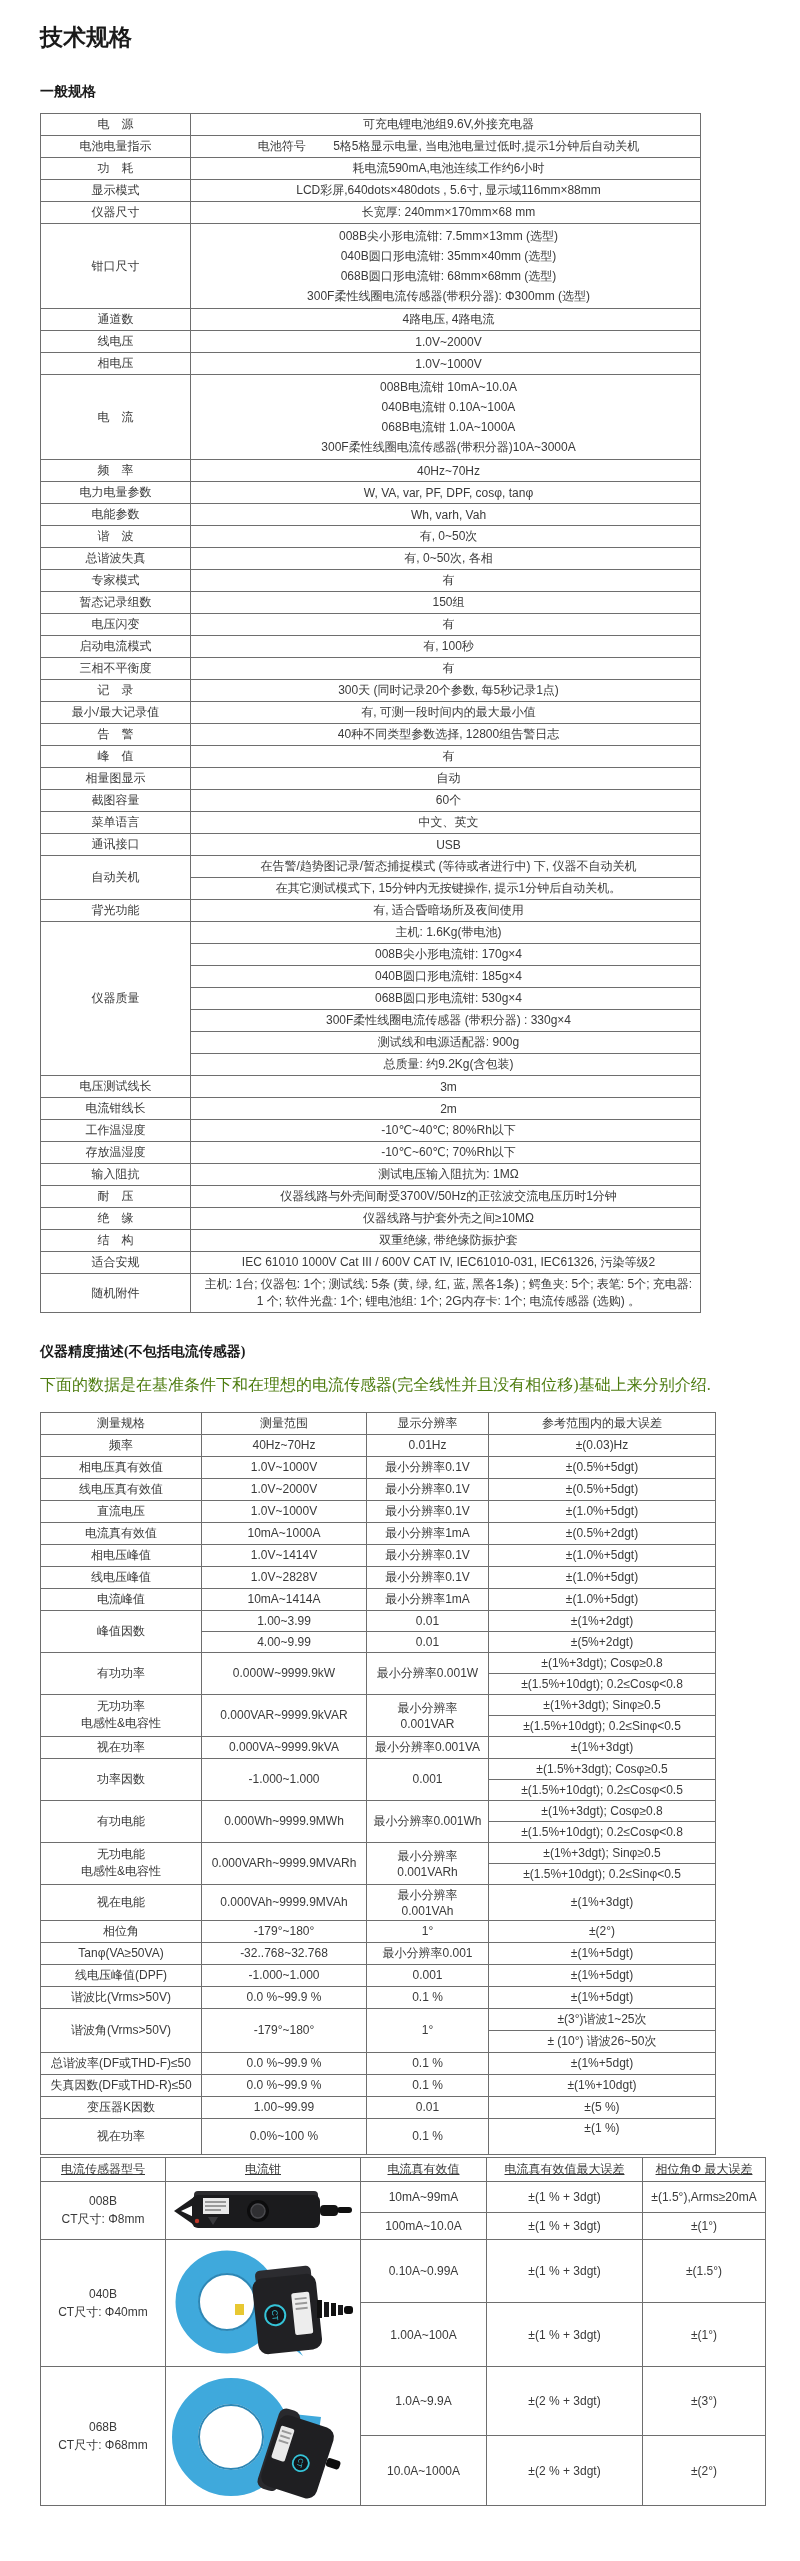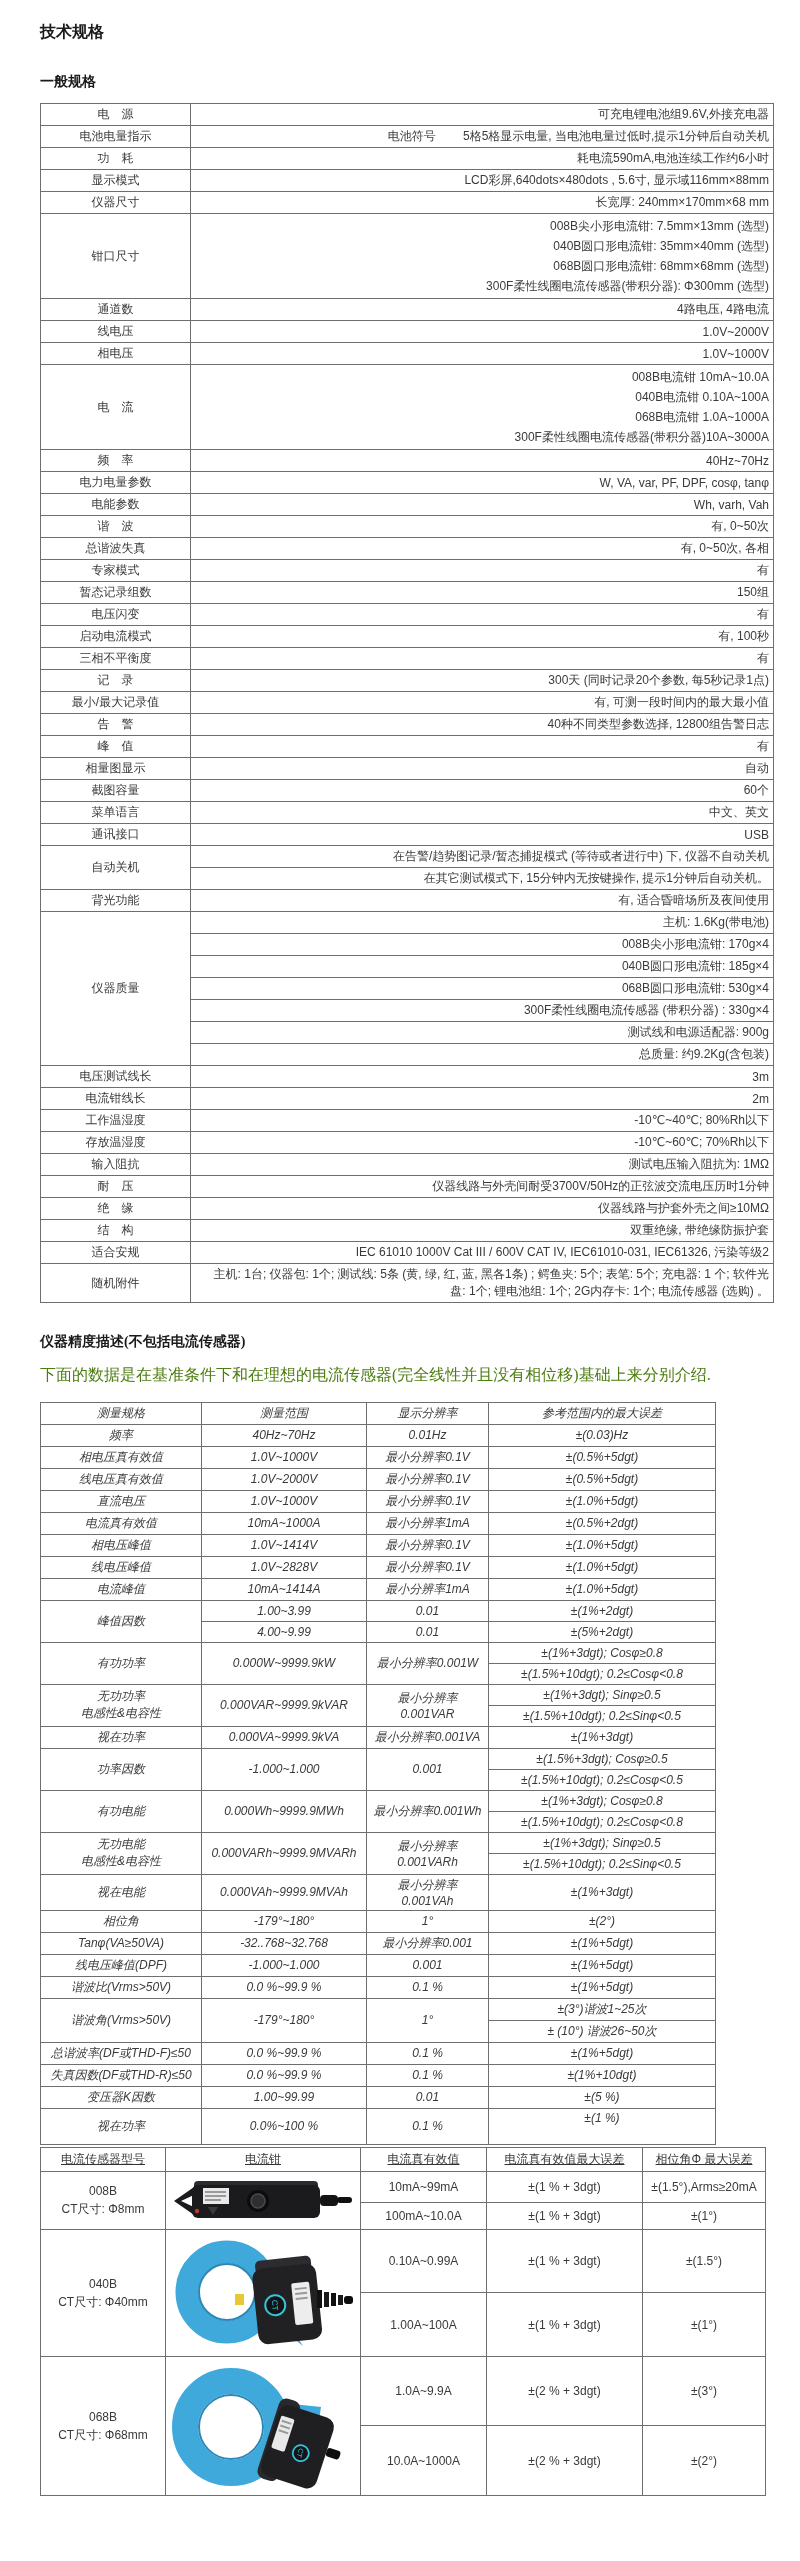--- a/index.html
+++ b/index.html
@@ -1,32 +1,32 @@
 <!DOCTYPE html>
 <html><head>
 <meta charset="utf-8">
 <style>
   html,body{margin:0;padding:0;background:#ffffff;}
   body{width:800px;font-family:"Liberation Sans","DejaVu Sans",sans-serif;color:#333;-webkit-font-smoothing:antialiased;}
   .page{padding:16px 0 40px 40px;}
-  h1.doc-title{font-family:"Liberation Serif","DejaVu Serif",serif;font-size:16px;font-weight:bold;color:#1a1a1a;margin:6px 0 0 0;}
+  h1.doc-title{font-family:"Liberation Serif","DejaVu Serif",serif;font-size:23px;font-weight:bold;color:#1a1a1a;margin:6px 0 0 0;}
   h2.section-title{font-family:"Liberation Serif","DejaVu Serif",serif;font-size:14px;font-weight:bold;color:#1a1a1a;margin:30px 0 12px 0;}
   .desc{font-family:"Liberation Serif","DejaVu Serif",serif;font-size:16px;color:#4d7c0f;width:690px;line-height:1.55;margin:2px 0 14px 0;}
   table{border-collapse:collapse;table-layout:fixed;}
   th,td{border:1px solid #6e6e6e;font-size:12px;font-weight:normal;padding:2px 6px;color:#3a3a3a;vertical-align:middle;}
   
-  #general-table{width:734px;}
+  #general-table{width:661px;}
   #general-table th{width:150px;text-align:center;padding:2px 4px;}
-  #general-table td{text-align:right;padding:2px 4px 2px 10px;}
+  #general-table td{text-align:center;padding:2px 4px 2px 10px;}
   #general-table tr{height:22px;}
   #general-table td div{line-height:20px;}
   
   #accuracy-table{width:676px;margin-top:2px;}
   #accuracy-table th,#accuracy-table td{text-align:center;}
-  #accuracy-table tr{height:21px;font-style:italic;}
+  #accuracy-table tr{height:21px;}
   #accuracy-table td.v-top{vertical-align:top;}
   #accuracy-table tr.tall{height:36px;}
   #accuracy-table th div{line-height:17px;}
   
   #sensor-table{width:726px;margin-top:2px;}
   #sensor-table th,#sensor-table td{text-align:center;}
   #sensor-table thead tr{height:24px;text-decoration:underline;}
   #sensor-table td.img-cell{padding:2px;}
   #sensor-table td.img-cell svg{display:block;margin:0 auto;}
   #sensor-table th div{line-height:18px;}

